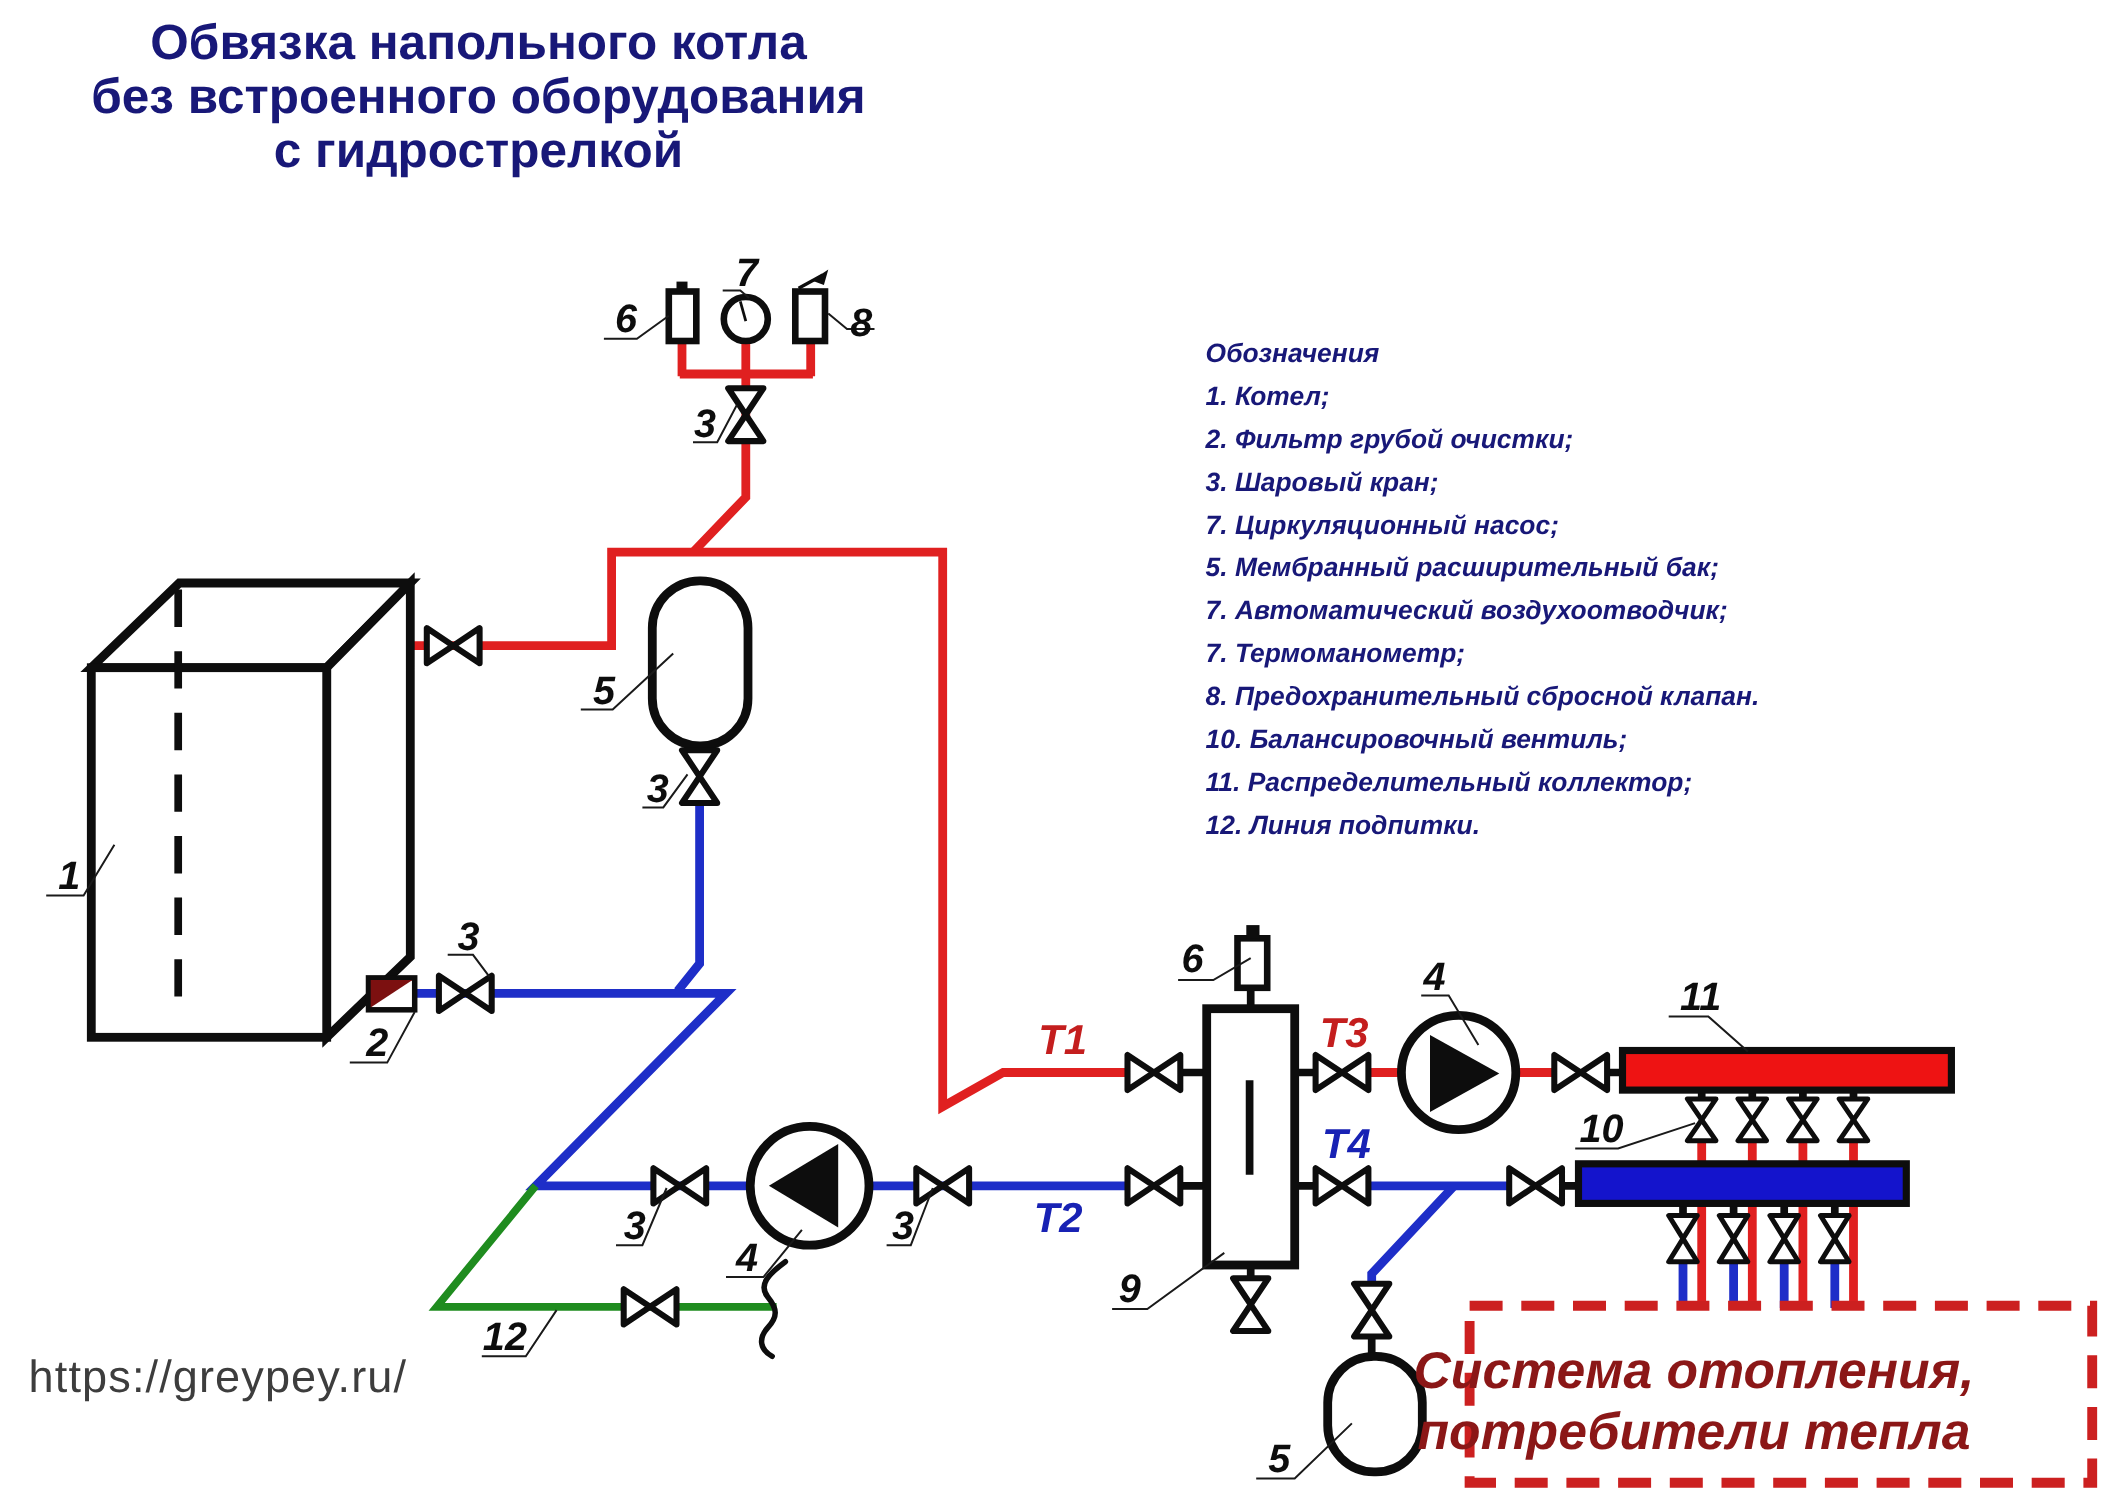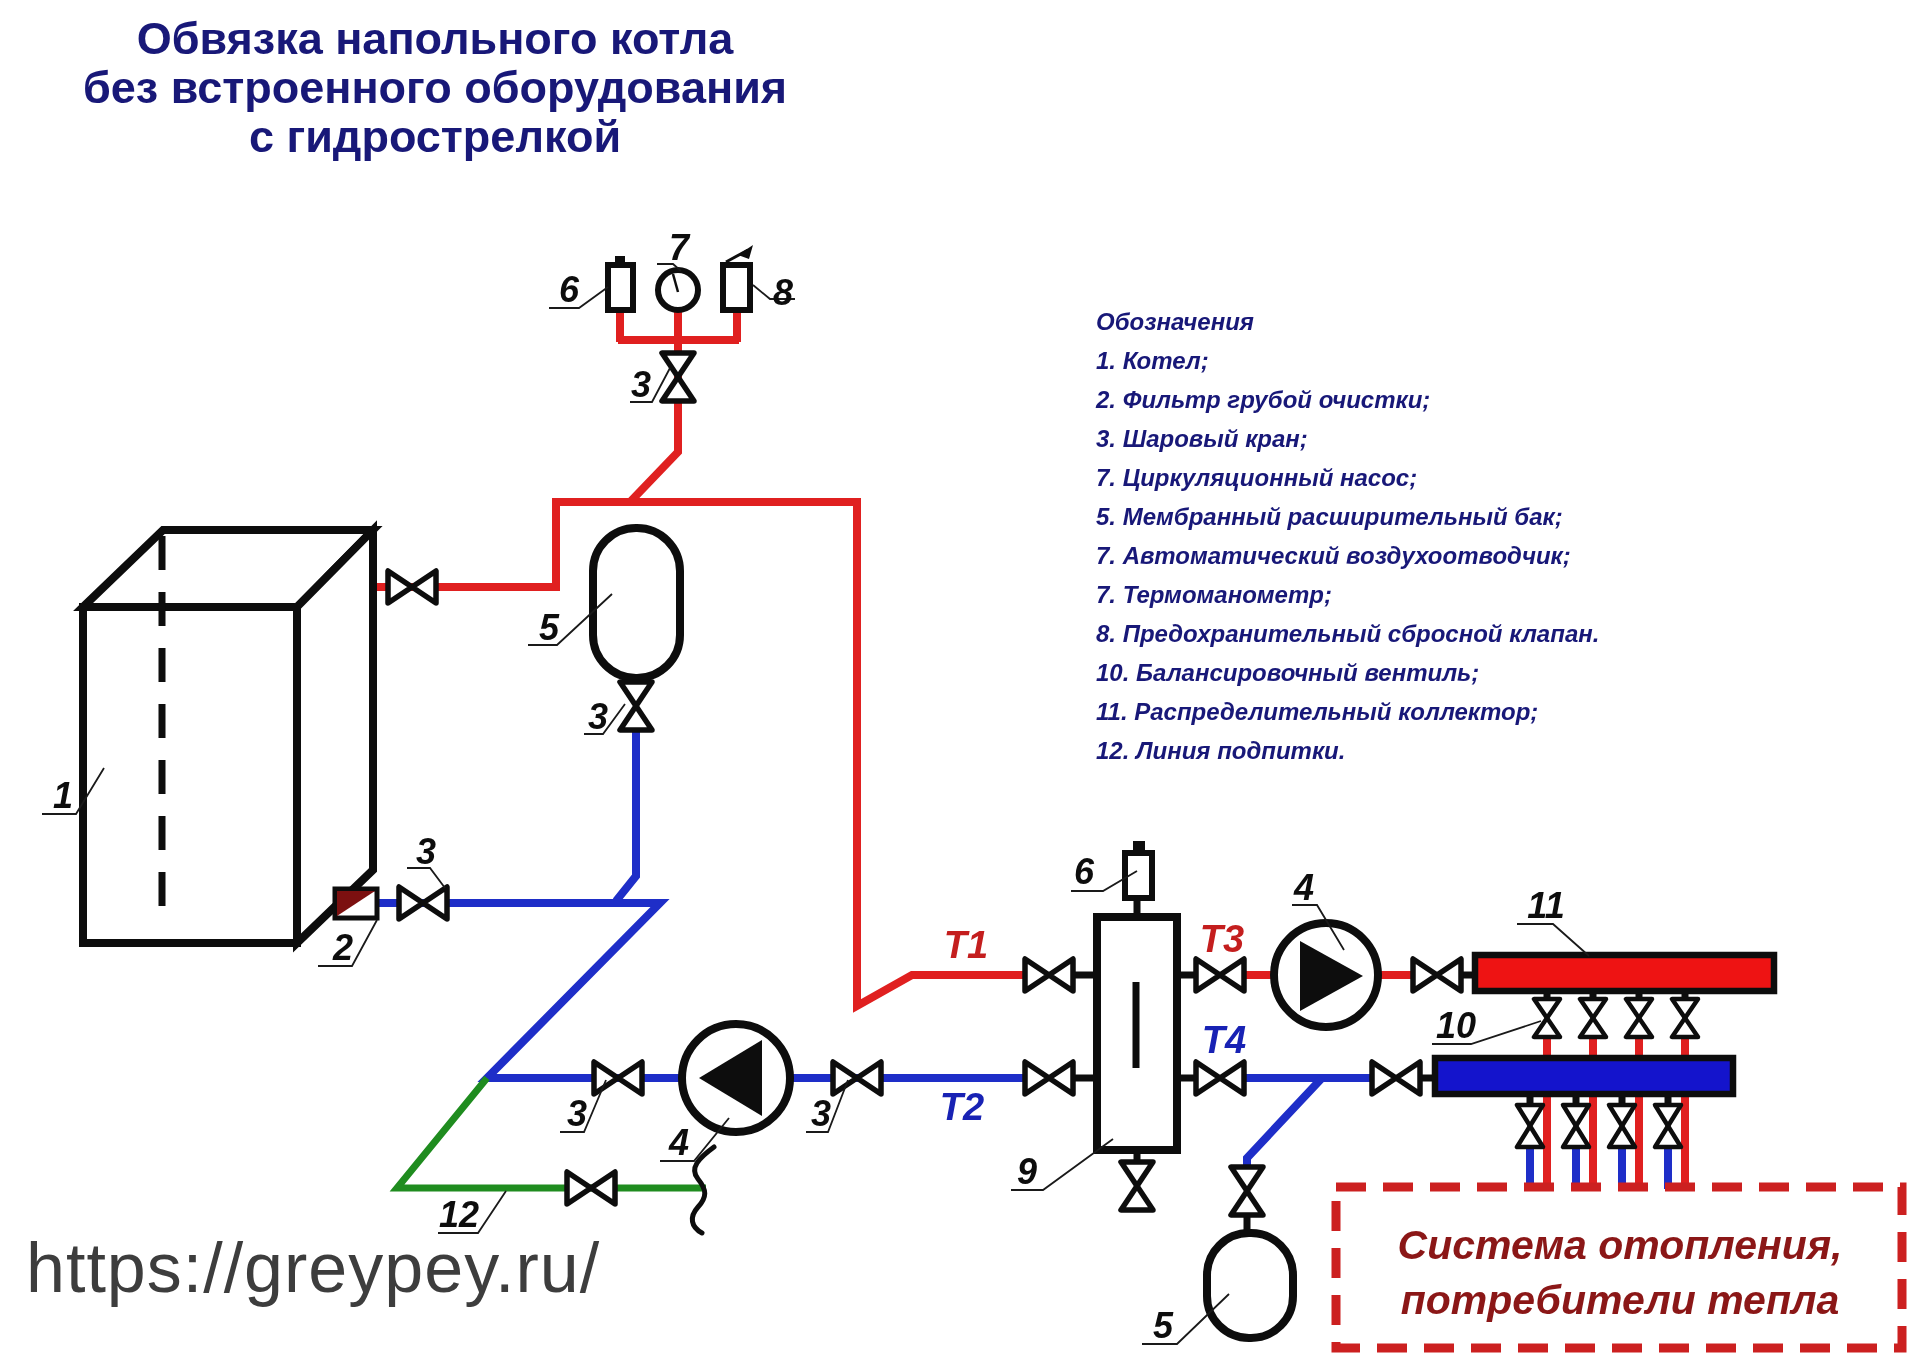--- a/index.html
+++ b/index.html
@@ -23,24 +23,24 @@
   .num{font-family:"Liberation Sans",sans-serif;font-style:italic;font-weight:bold;
        font-size:36px;fill:#0d0d0d;text-anchor:middle;}
   .tl{font-family:"Liberation Sans",sans-serif;font-style:italic;font-weight:bold;
       font-size:38px;text-anchor:middle;}
   .tl-r{fill:var(--supply-label);} .tl-b{fill:var(--return-label);}
   .title{position:absolute;left:80px;top:14px;width:710px;text-align:center;
          font-weight:bold;font-size:45px;line-height:49px;
          color:var(--heading-text);}
   .legend{position:absolute;left:1096px;top:302px;font-style:italic;font-weight:bold;
           font-size:24px;line-height:39px;color:var(--heading-text);white-space:nowrap;}
-  .heatbox-text{position:absolute;left:1350px;top:1218px;width:540px;text-align:center;
-          font-style:italic;font-weight:bold;font-size:41px;line-height:55px;
+  .heatbox-text{position:absolute;left:1270px;top:1218px;width:540px;text-align:center;
+          font-style:italic;font-weight:bold;font-size:47px;line-height:55px;
           color:var(--box-text);}
-  .watermark{position:absolute;left:26px;top:1228px;font-size:70px;
+  .watermark{position:absolute;left:26px;top:1228px;font-size:41px;
           color:var(--watermark-text);letter-spacing:1px;}
 </style>
 </head>
 <body>
 
 <div id="stage">
 
   <svg width="1918" height="1356" viewBox="0 0 1918 1356">
     <defs>
       <g id="hv">

